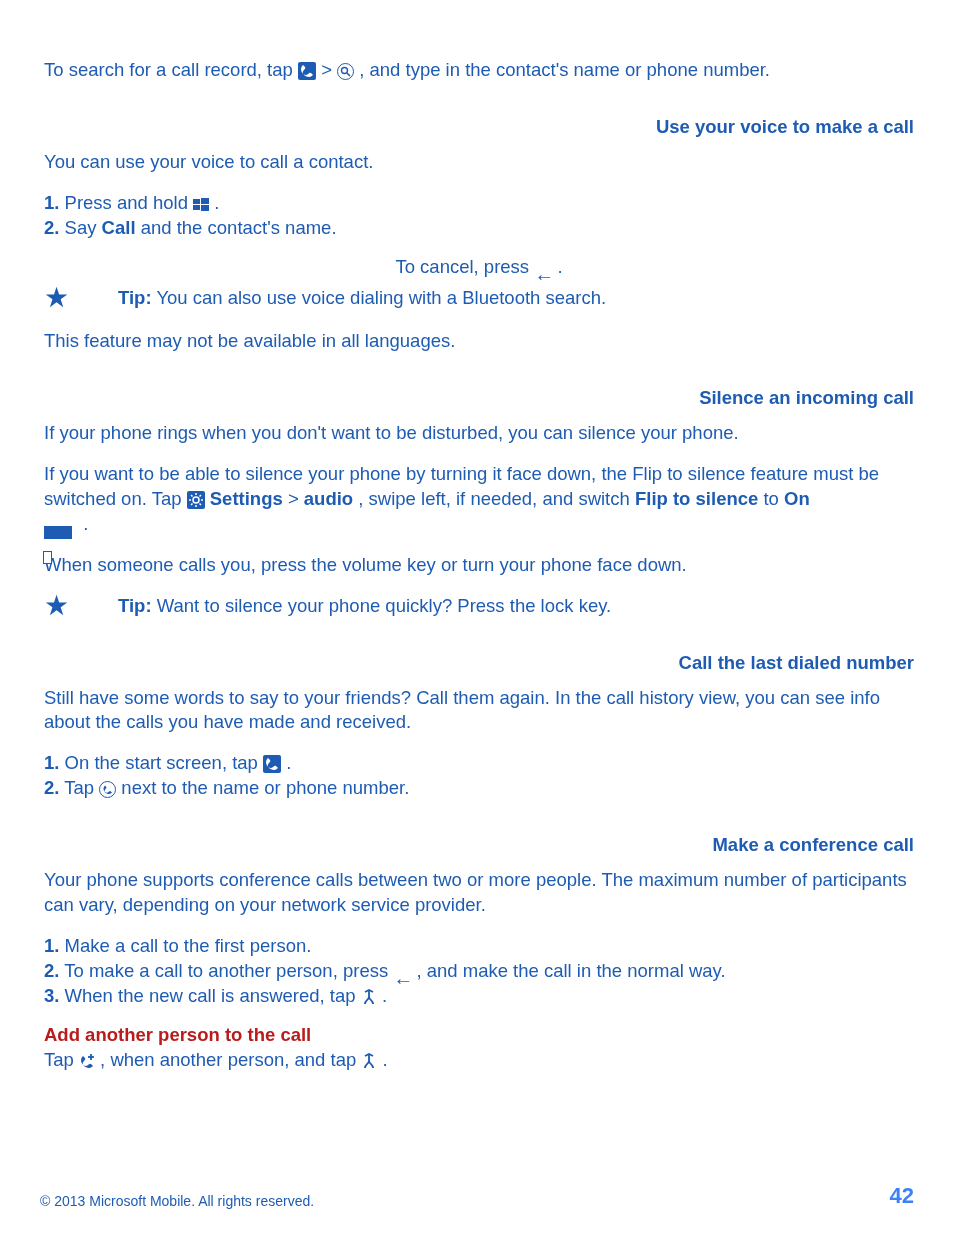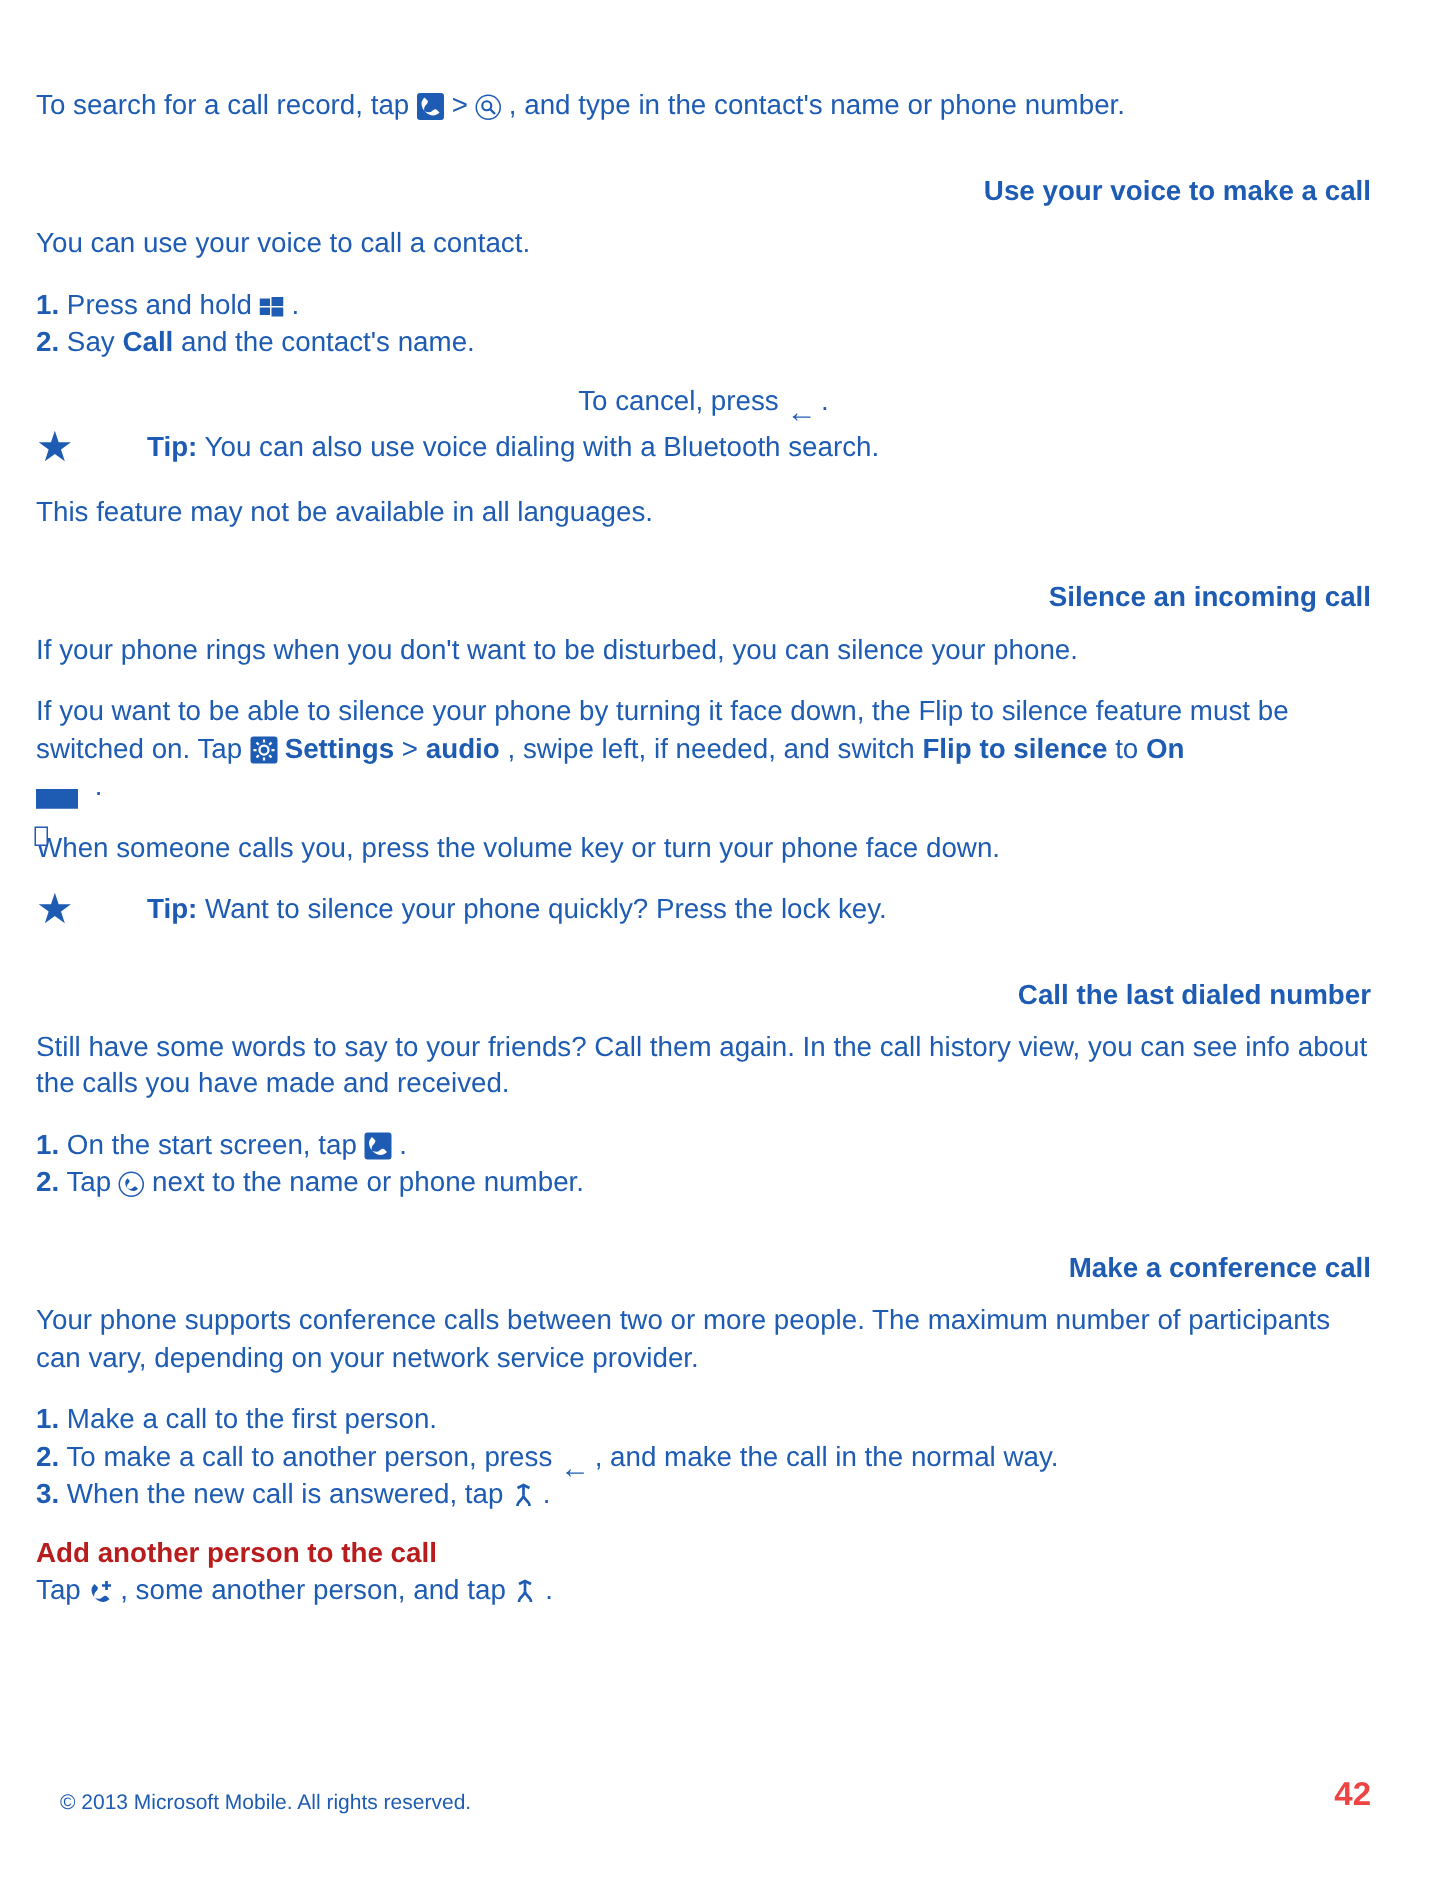--- a/index.html
+++ b/index.html
@@ -7,21 +7,21 @@
     margin: 0;
     padding: 0;
     width: 954px;
     background: #ffffff;
   }
   .page {
     width: 954px;
     height: 1257px;
     position: relative;
     box-sizing: border-box;
-    padding: 58px 40px 40px 24px;
+    padding: 58px 40px 40px 44px;
     font-family: "Segoe UI", Arial, sans-serif;
     color: #1e5cb3;
     font-size: 18.5px;
     line-height: 1.35;
     border-radius: 10px;
   }
   .bold { font-weight: 700; }
   p { margin: 0 0 16px 0; }
   .heading {
     font-weight: 700;
@@ -61,21 +61,21 @@
     position: absolute;
     left: 40px;
     right: 40px;
     bottom: 46px;
     display: flex;
     justify-content: space-between;
     align-items: flex-end;
     font-size: 14px;
   }
   .pagenum {
-    color: #ef4444;
+    color: #3b82f6;
     font-weight: 700;
     font-size: 22px;
   }
   
   .ic {
     display: inline-block;
     vertical-align: text-bottom;
     background: #1e5cb3;
     position: relative;
     box-sizing: border-box;
@@ -292,21 +292,21 @@
   <div class="heading-sub">Add another person to the call</div>
   <p>
     <span>Tap </span>
     <span class="ic ic-addcall"><svg width="16" height="18" viewBox="0 0 16 18" fill="#1e5cb3">
           <path d="M4 13 C4 13 3 11 5 9 C7 7 6 6 6 6 L4 4 C4 4 2 6 2 8 C2 12 6 16 10 16 C12 16 14 14 14 14 L12 12 C12 12 11 11 9 13 C7 15 4 13 4 13 Z"></path>
           <g stroke="#1e5cb3" stroke-width="1.8">
             <line x1="12" y1="2" x2="12" y2="8"></line>
             <line x1="9" y1="5" x2="15" y2="5"></line>
           </g>
         </svg></span>
-    <span>, some another person, and tap </span>
+    <span>, when another person, and tap </span>
     <span class="ic ic-merge"><svg width="16" height="18" viewBox="0 0 16 18" fill="none" stroke="#1e5cb3" stroke-width="1.8">
           <path d="M8 2 L8 9"></path>
           <path d="M4 4 L8 2 L12 4"></path>
           <path d="M8 9 C8 12 4 12 4 16"></path>
           <path d="M8 9 C8 12 12 12 12 16"></path>
         </svg></span>
     <span>.</span>
   </p>
 
   <div class="footer">

